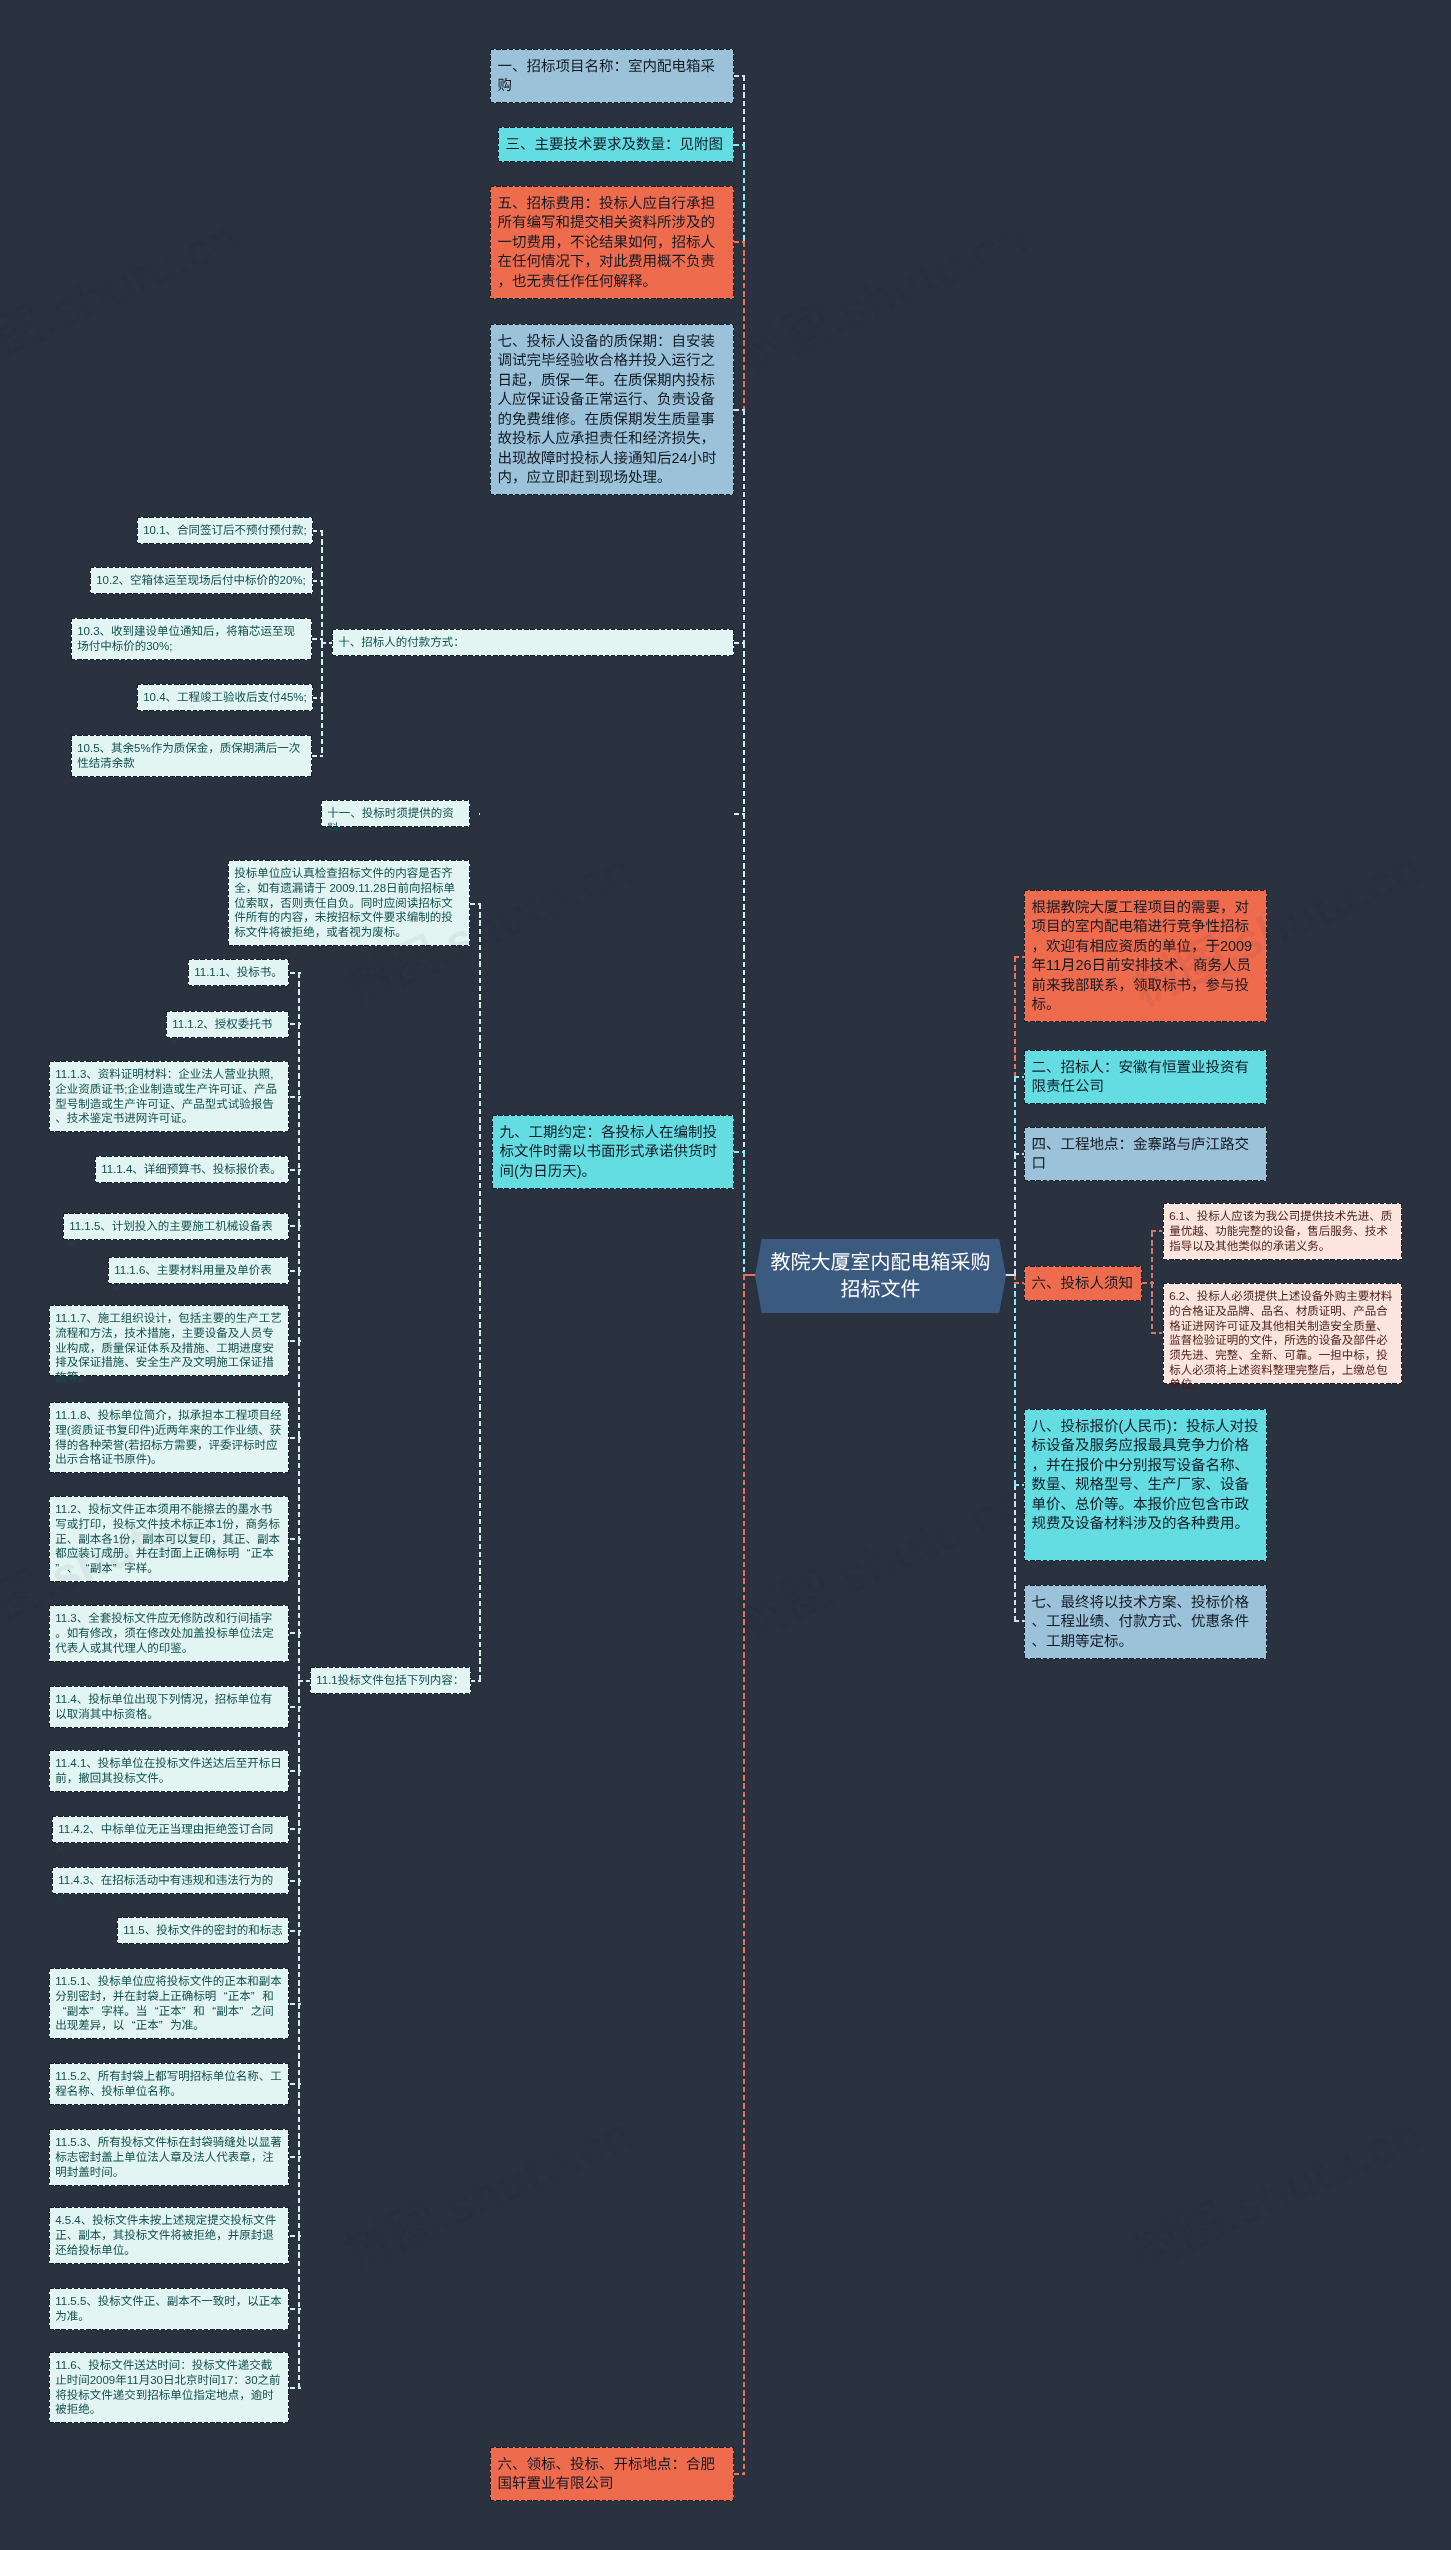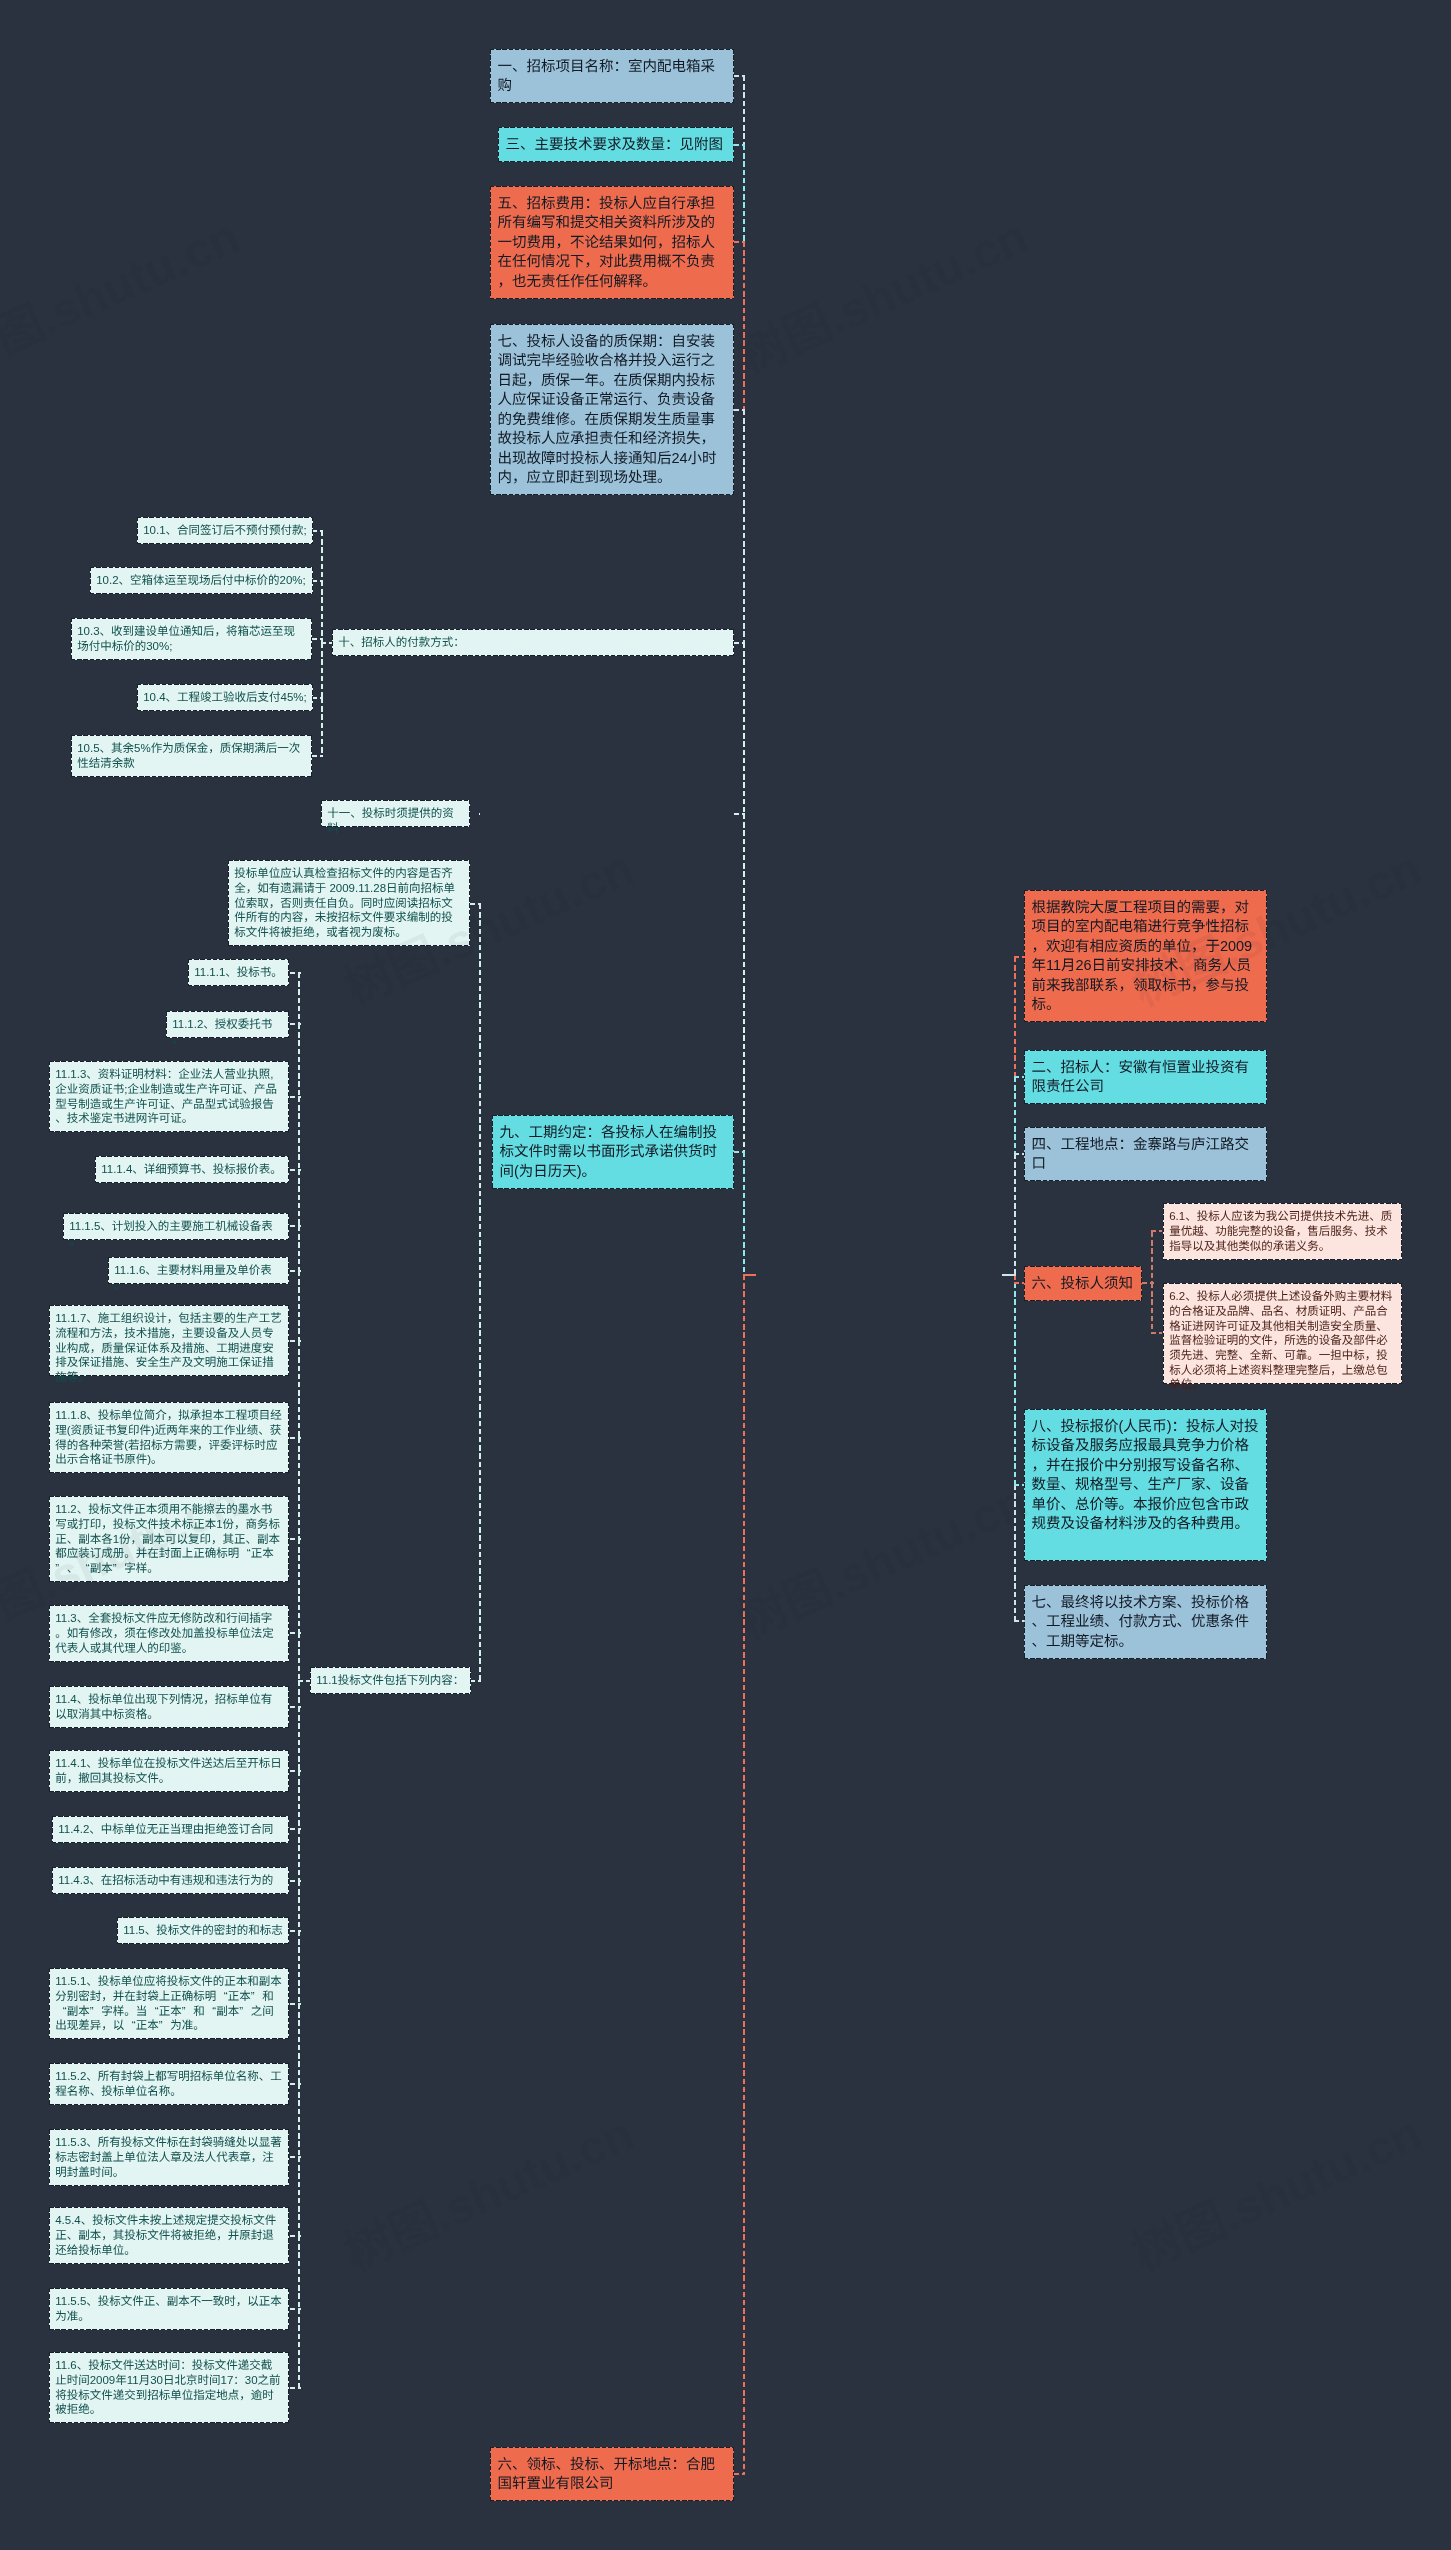--- a/index.html
+++ b/index.html
@@ -267,15 +267,21 @@
 <div class="nd" style="left: 1024px; top: 1585px; width: 243px; height: 74px; font-size: 14.5px; line-height: 19.5px; padding: 7.7px 7.4px; background: rgb(156, 194, 218); color: rgb(18, 26, 36);">
       <span>七、最终将以技术方案、投标价格、工程业绩、付款方式、优惠条件、工期等定标。</span>
     </div>
 <div class="nd" style="left: 1163px; top: 1203px; width: 239px; height: 57px; font-size: 11.5px; line-height: 14.7px; padding: 6.2px; background: rgb(251, 229, 222); color: rgb(74, 30, 22);">
       <span>6.1、投标人应该为我公司提供技术先进、质量优越、功能完整的设备，售后服务、技术指导以及其他类似的承诺义务。</span>
     </div>
 <div class="nd" style="left: 1163px; top: 1283px; width: 239px; height: 101px; font-size: 11.5px; line-height: 14.7px; padding: 6.2px; background: rgb(251, 229, 222); color: rgb(74, 30, 22);">
       <span>6.2、投标人必须提供上述设备外购主要材料的合格证及品牌、品名、材质证明、产品合格证进网许可证及其他相关制造安全质量、监督检验证明的文件，所选的设备及部件必须先进、完整、全新、可靠。一担中标，投标人必须将上述资料整理完整后，上缴总包单位。</span>
     </div>
 
+  <div id="root" style="left:755px;top:1239px;width:251px;height:74px;">
+    <svg id="rootsvg" viewBox="0 0 446 128" preserveAspectRatio="none">
+      <polygon id="rootpoly" points="12,0 434,0 446,64 434,128 12,128 0,64" fill="#3b5a80"></polygon>
+    </svg>
+    <span id="rootlbl">教院大厦室内配电箱采购招标文件</span>
+  </div>
 
 </div>
 
 
 </body></html>

